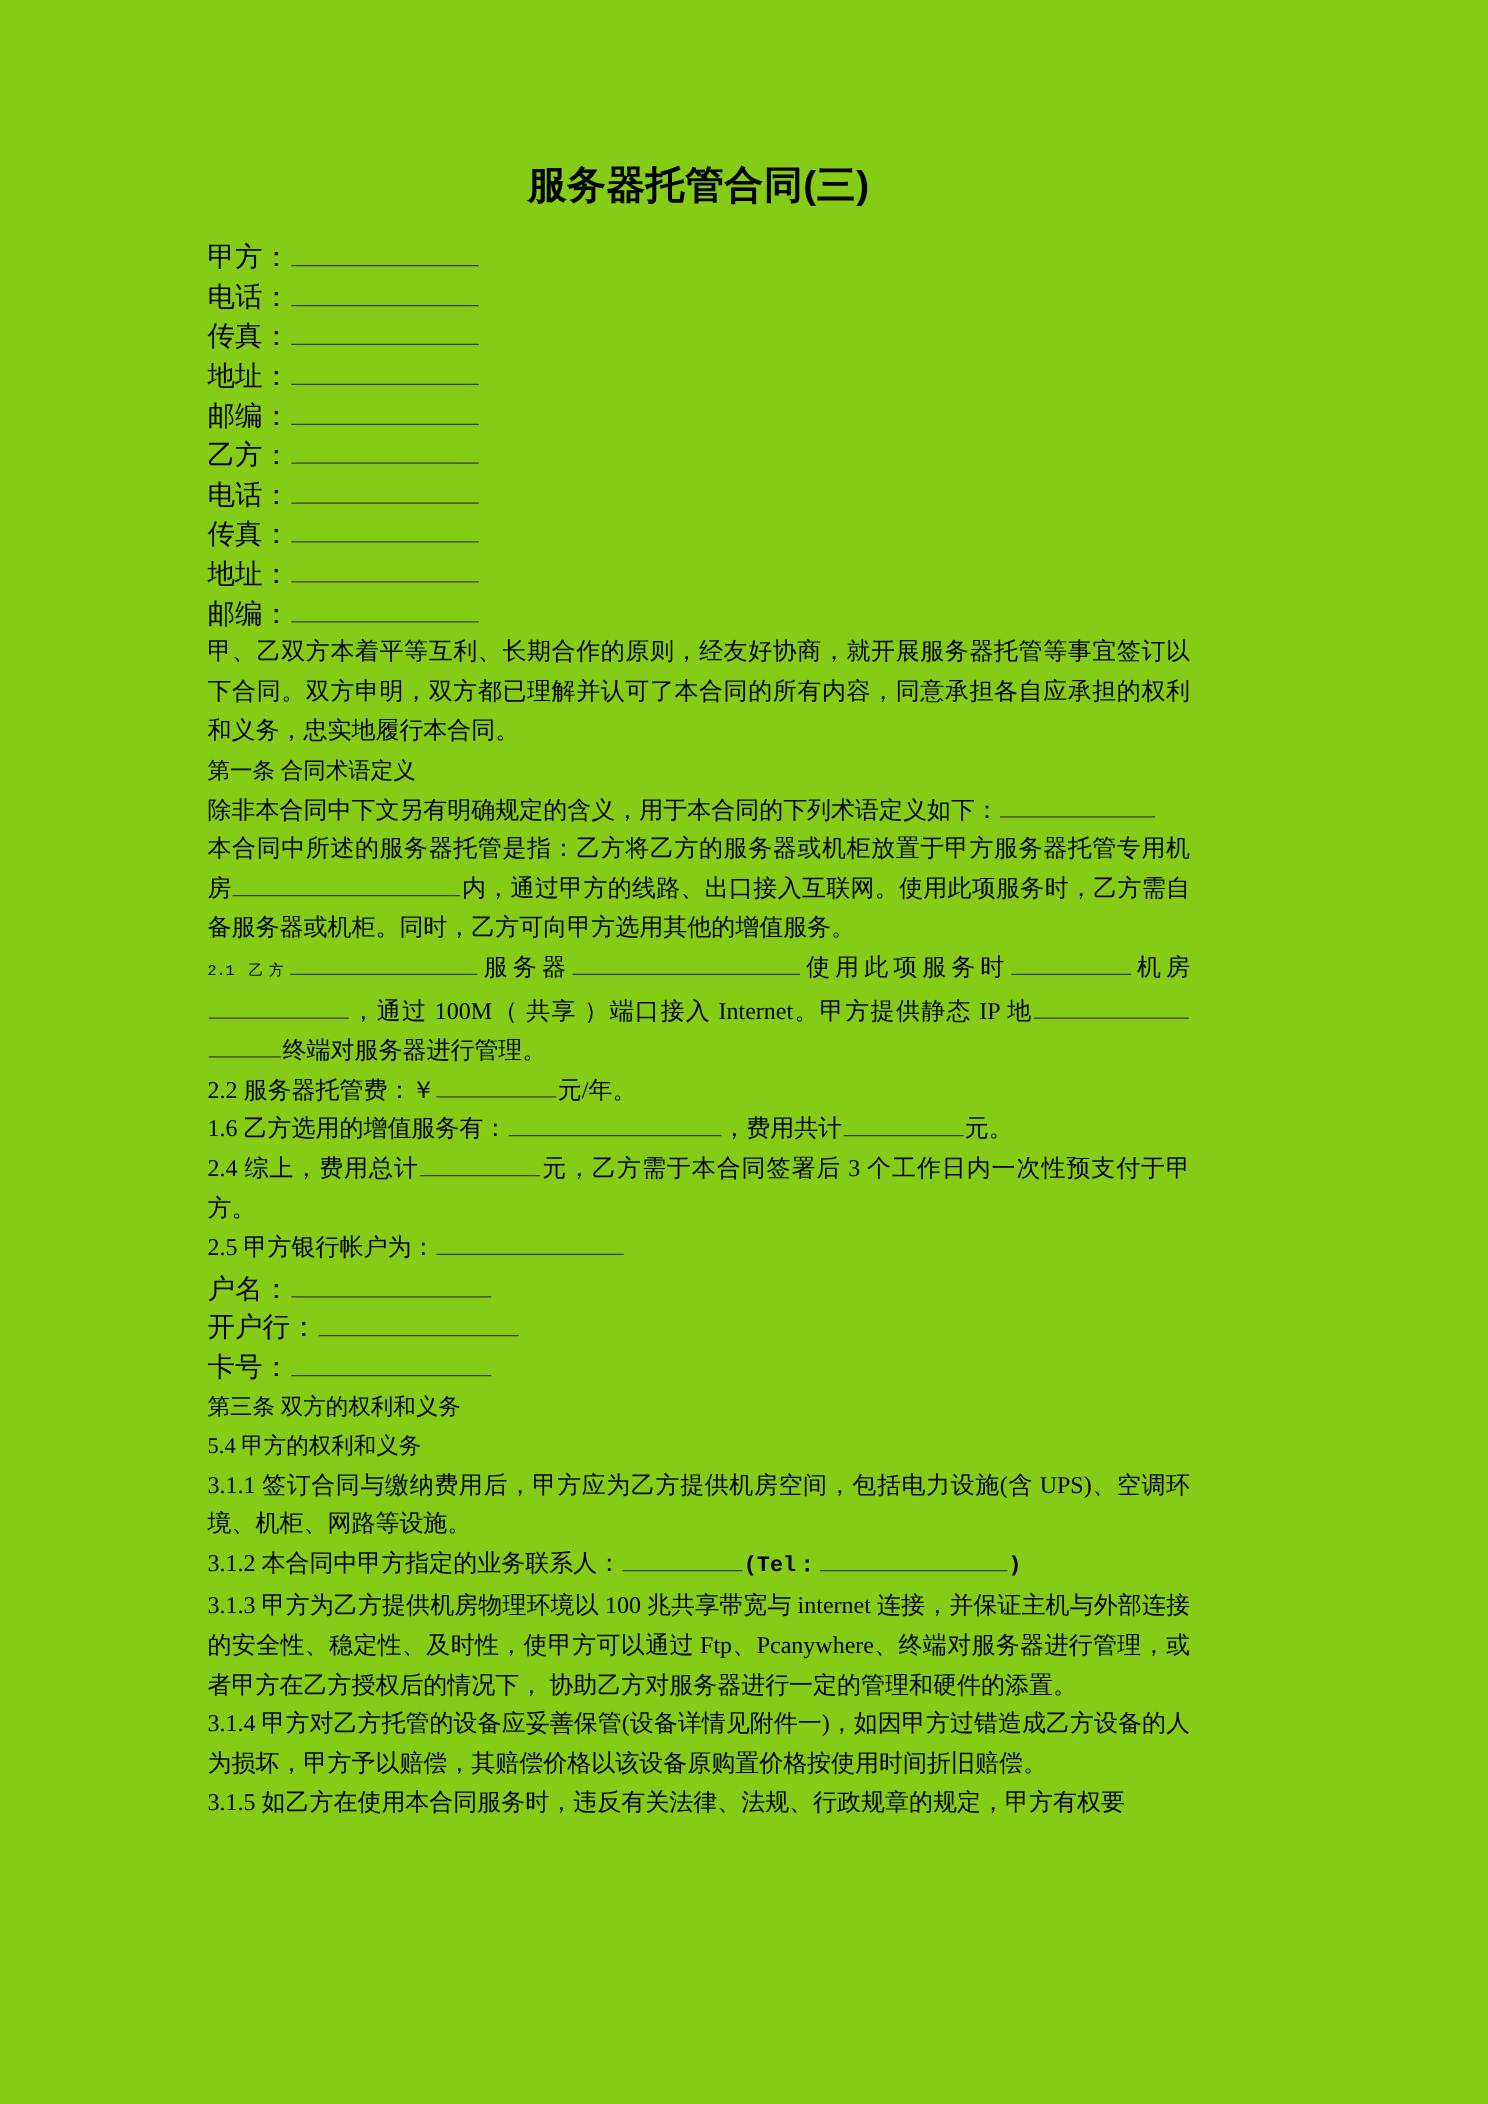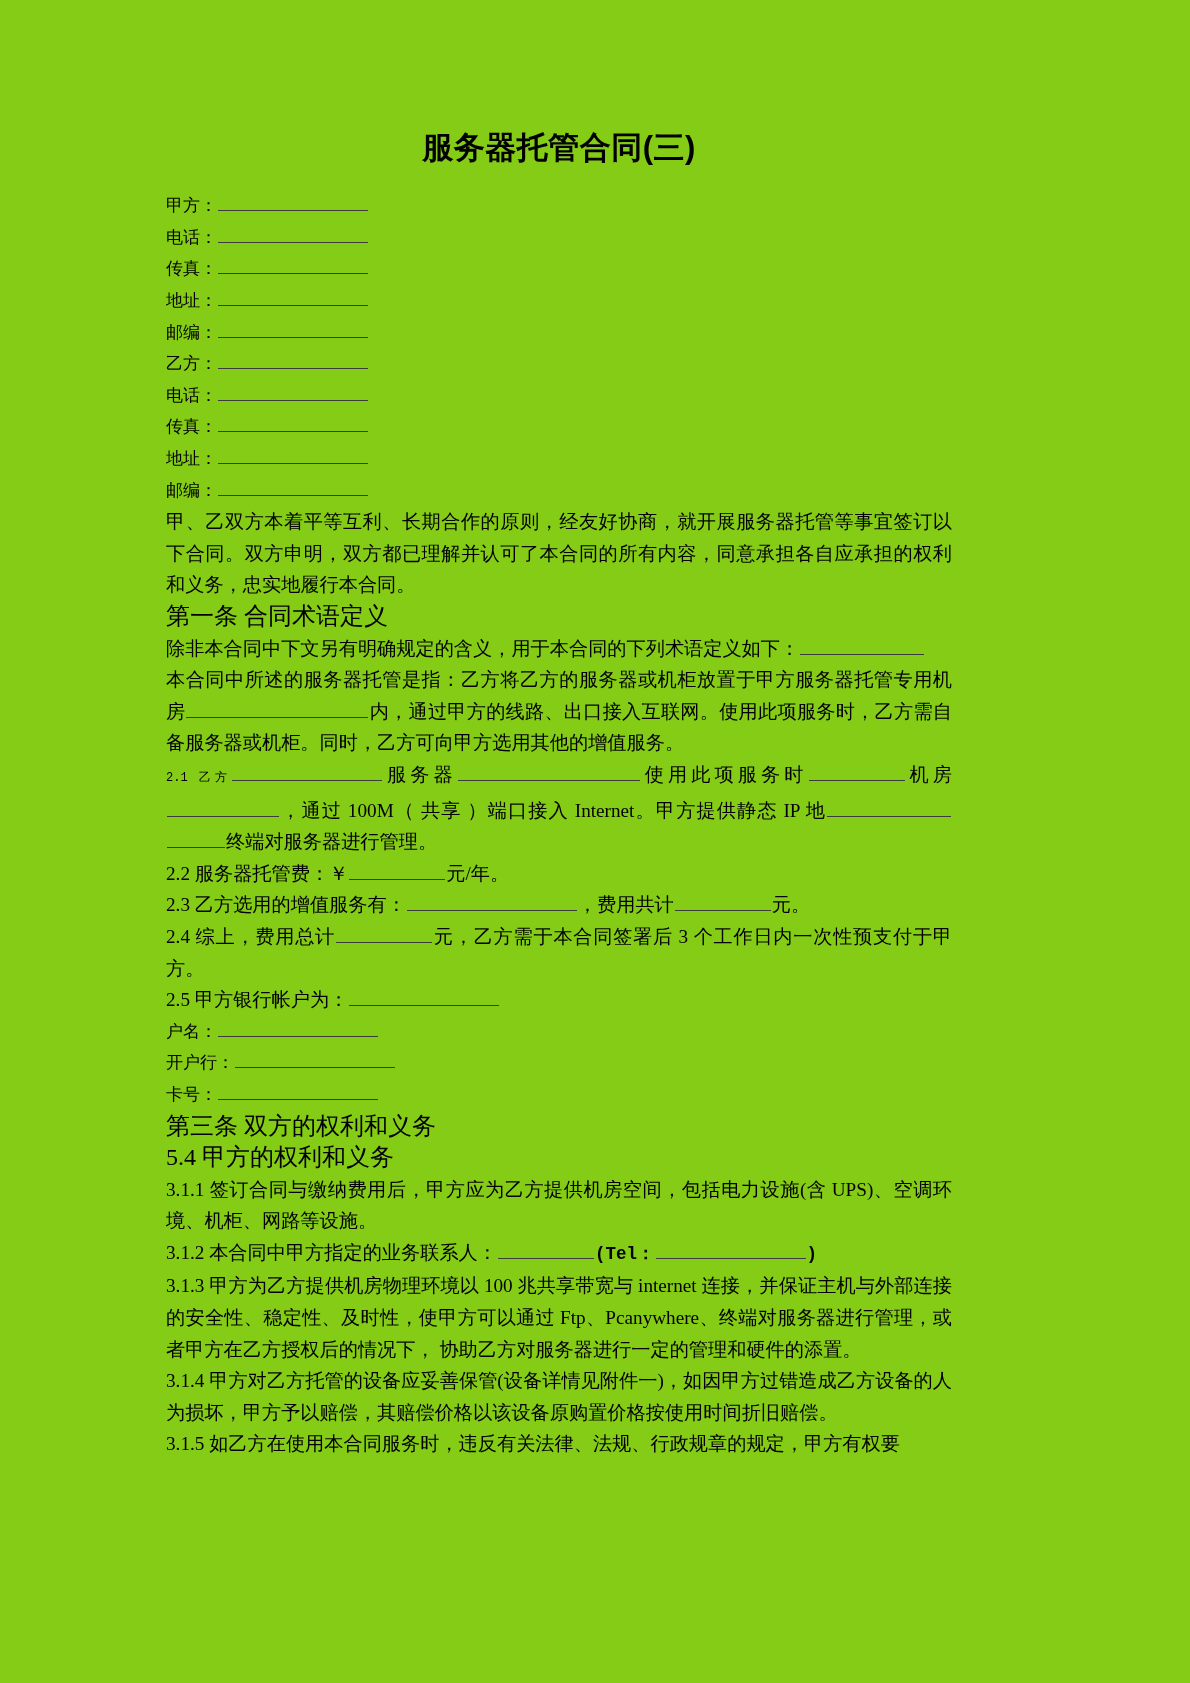--- a/index.html
+++ b/index.html
@@ -42,21 +42,21 @@
   .p {
     font-size: 19.2px;
     line-height: 31.6px;
     margin: 0;
     text-align: justify;
     text-justify: inter-ideograph;
     word-break: break-all;
   }
   
   .field-row {
-    font-size: 17px;
+    font-size: 22px;
     line-height: 31.6px;
     margin: 0;
     white-space: nowrap;
   }
   .field-label {
     display: inline;
   }
   .blank {
     display: inline-block;
     border-bottom: 1px solid #3c3c3c;
@@ -75,21 +75,21 @@
   .ascii {
     font-family: "Liberation Mono", "DejaVu Sans Mono", monospace;
     font-size: 17.5px;
     font-weight: bold;
   }
   .num {
     font-family: "Liberation Mono", "DejaVu Sans Mono", monospace;
     font-size: 12px;
   }
   .clause-head {
-    font-size: 24px;
+    font-size: 18px;
     line-height: 31.6px;
     margin: 0;
   }
 </style>
 </head>
 <body>
 
 <div class="page">
   <div class="doc-body">
 
@@ -112,21 +112,21 @@
 
     <p class="clause-head">第一条  合同术语定义</p>
     <p class="p"><span>除非本合同中下文另有明确规定的含义，用于本合同的下列术语定义如下：</span><span class="blank w-lg"></span></p>
     <p class="p"><span>本合同中所述的服务器托管是指：乙方将乙方的服务器或机柜放置于甲方服务器托管专用机房</span><span class="blank w-xxl"></span><span>内，通过甲方的线路、出口接入互联网。使用此项服务时，乙方需自备服务器或机柜。同时，乙方可向甲方选用其他的增值服务。</span></p>
 
 
     <p class="p"><span class="num">2.1  乙方</span><span class="blank w-xl"></span><span>服务器</span><span class="blank w-xxl"></span><span>使用此项服务时</span><span class="blank w-md"></span><span>机房</span><span class="blank w-tail"></span><span>，通过 100M（ 共享 ）端口接入 Internet。甲方提供静态 IP 地</span><span class="blank w-lg"></span><span class="blank w-sm"></span><span>终端对服务器进行管理。</span></p>
 
     <p class="p"><span>2.2  服务器托管费：￥</span><span class="blank w-md"></span><span>元/年。</span></p>
 
-    <p class="p"><span>2.3  乙方选用的增值服务有：</span><span class="blank w-field"></span><span>，费用共计</span><span class="blank w-md"></span><span>元。</span></p>
+    <p class="p"><span>1.6  乙方选用的增值服务有：</span><span class="blank w-field"></span><span>，费用共计</span><span class="blank w-md"></span><span>元。</span></p>
 
     <p class="p"><span>2.4  综上，费用总计</span><span class="blank w-md"></span><span>元，乙方需于本合同签署后 3 个工作日内一次性预支付于甲方。</span></p>
 
     <p class="p"><span>2.5  甲方银行帐户为：</span><span class="blank w-xl"></span></p>
 
     <div>
       <div class="field-row"><span class="field-label">户名：</span><span class="blank w-bank"></span></div>
       <div class="field-row"><span class="field-label">开户行：</span><span class="blank w-bank"></span></div>
       <div class="field-row"><span class="field-label">卡号：</span><span class="blank w-bank"></span></div>
     </div>

